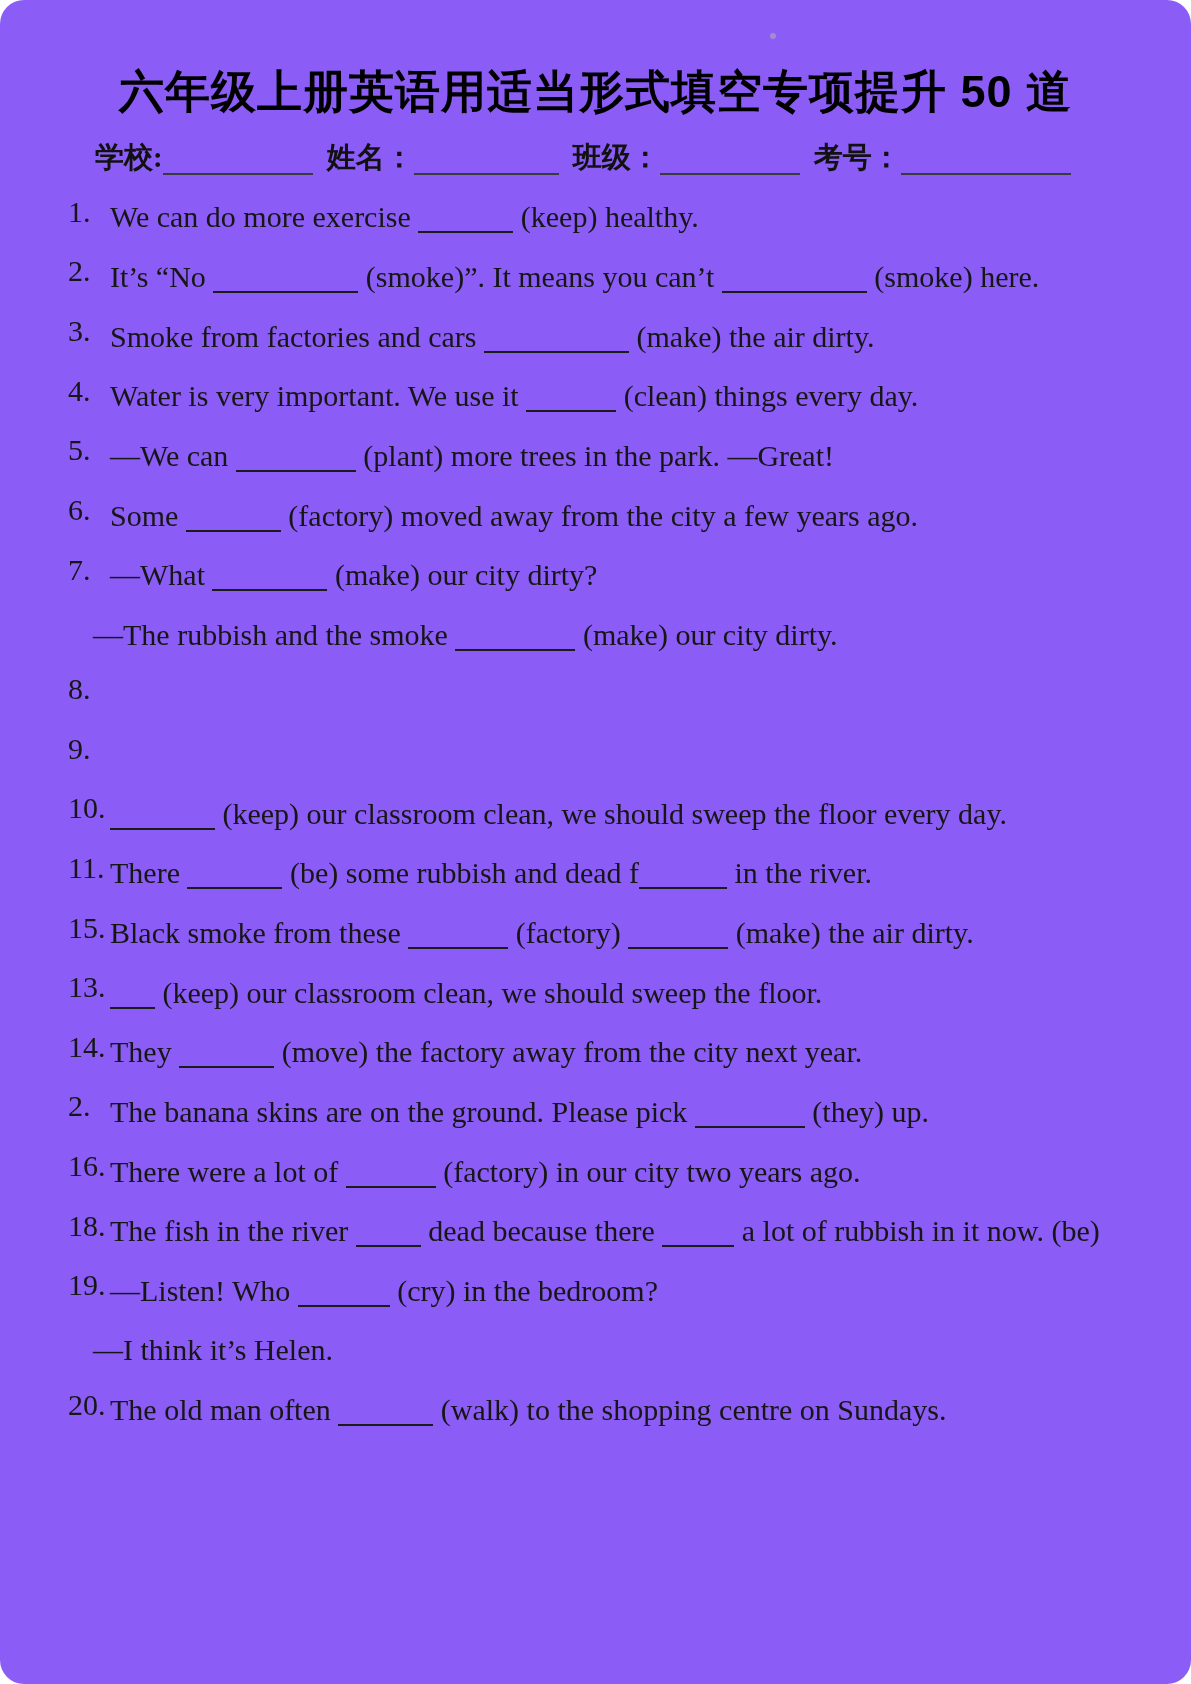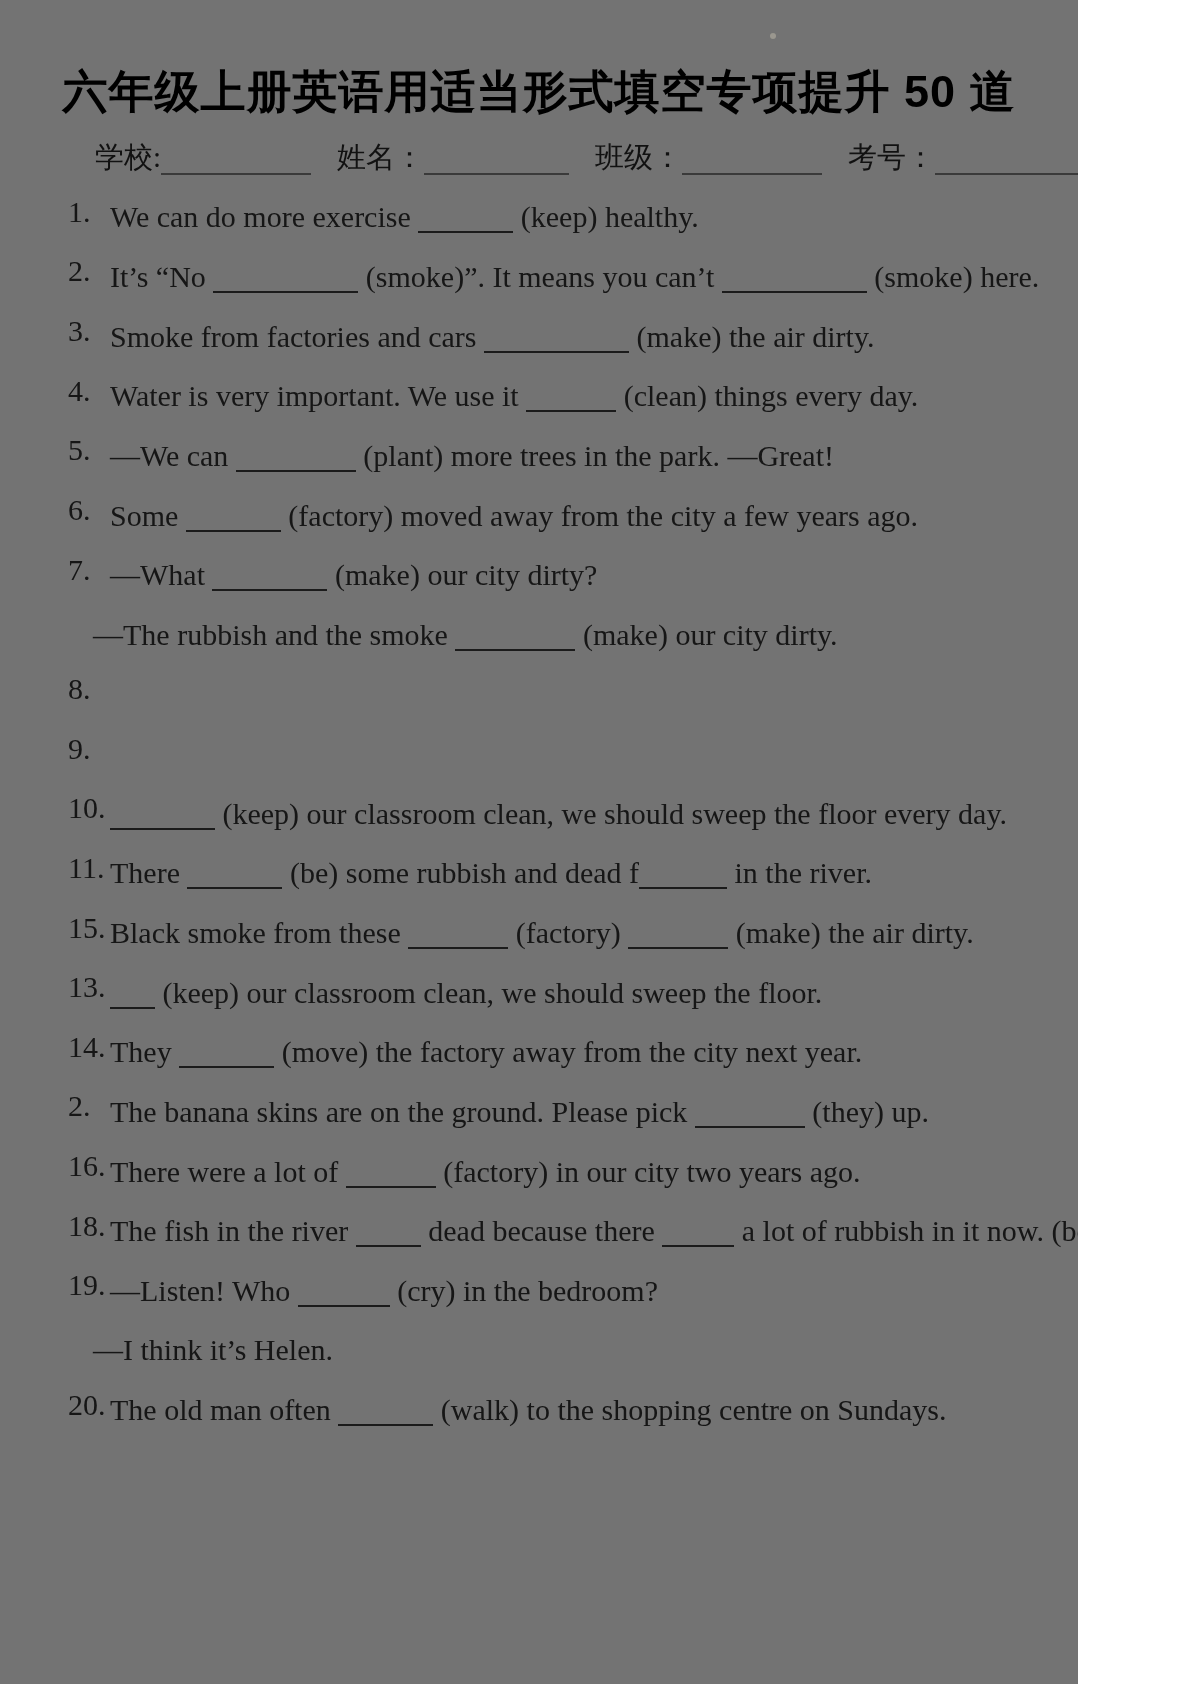--- a/index.html
+++ b/index.html
@@ -1,23 +1,24 @@
 <!DOCTYPE html>
 <html><head>
 <meta charset="utf-8">
 <style>
   html,body{margin:0;padding:0;background:#ffffff;}
   .page{
     position:relative;
-    width:1078px;
+    width:1191px;
     height:1684px;
-    background:#737373;
+    background:#8b5cf6;
     font-family:"Liberation Serif","DejaVu Serif",serif;
     color:#141414;
     overflow:hidden;
+    border-radius:24px;
   }
   .artifact-dot{
     position:absolute;
     left:770px;top:33px;
     width:6px;height:6px;
     border-radius:50%;
     background:#b9b4a6;
     opacity:.55;
   }
   .title{
@@ -33,22 +34,22 @@
     white-space:nowrap;
   }
   .meta{
     position:absolute;
     top:138px;left:95px;width:1005px;
     font-size:29px;
     white-space:nowrap;
     color:#111;
   }
   .meta-field{display:inline-block;}
-  .meta-field + .meta-field{margin-left:26px;}
-  .meta-label{display:inline;}
+  .meta-field + .meta-field{margin-left:14px;}
+  .meta-label{display:inline;font-weight:bold;}
   .meta-blank{
     display:inline-block;
     height:6px;
     border-bottom:2px solid #3a3a3a;
     vertical-align:-8px;
   }
   .questions{
     position:absolute;
     top:182px;left:68px;right:8px;
   }

